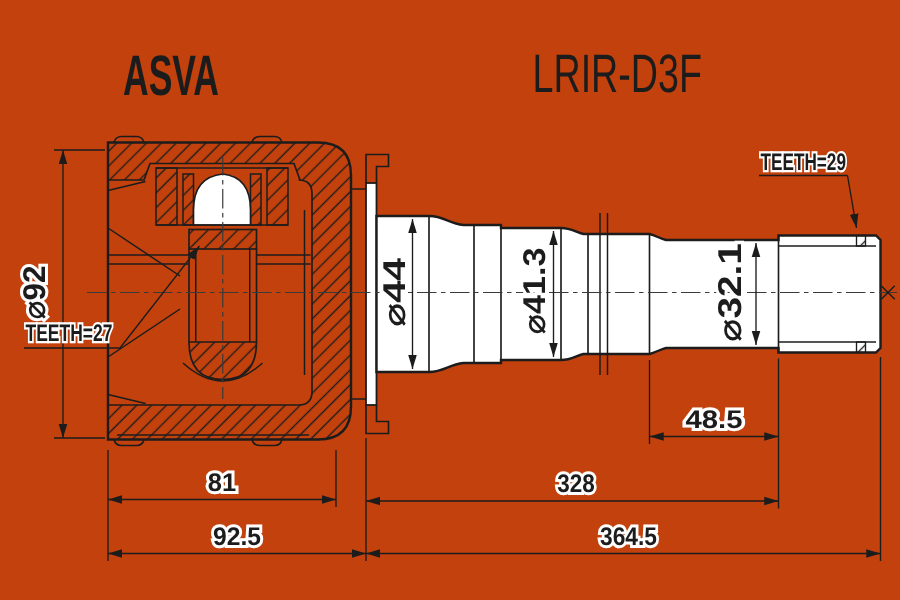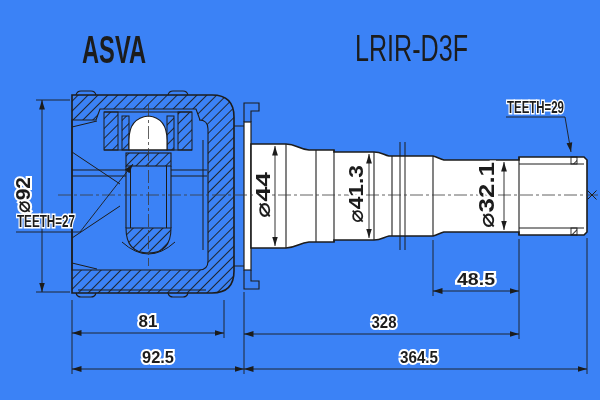--- a/index.html
+++ b/index.html
@@ -1,16 +1,16 @@
 <!DOCTYPE html>
 <html><head>
 <meta charset="utf-8">
 <style>
   html,body{margin:0;padding:0;background:#fff;}
-  .page{position:relative;width:600px;height:400px;background:#3b82f6;overflow:hidden;
+  .page{position:relative;width:600px;height:400px;background:#c2410c;overflow:hidden;
         font-family:"Liberation Sans","DejaVu Sans",sans-serif;}
   svg{position:absolute;left:0;top:0;}
   text{fill:#1c1c1c;}
   .brand{font-weight:bold;font-size:38px;}
   .pn{font-weight:normal;font-size:36px;}
   .dim{font-weight:bold;font-size:17px;paint-order:stroke;stroke:#ffffff;stroke-width:4px;}
   .dim-sm{font-weight:bold;font-size:16px;paint-order:stroke;stroke:#ffffff;stroke-width:3px;}
   .dia{font-weight:bold;font-size:21px;paint-order:stroke;stroke:#ffffff;stroke-width:4px;}
   .dia-lg{font-weight:bold;font-size:22px;paint-order:stroke;stroke:#ffffff;stroke-width:4px;}
   .outline{stroke:#1c1c1c;stroke-width:1.6;fill:none;}

